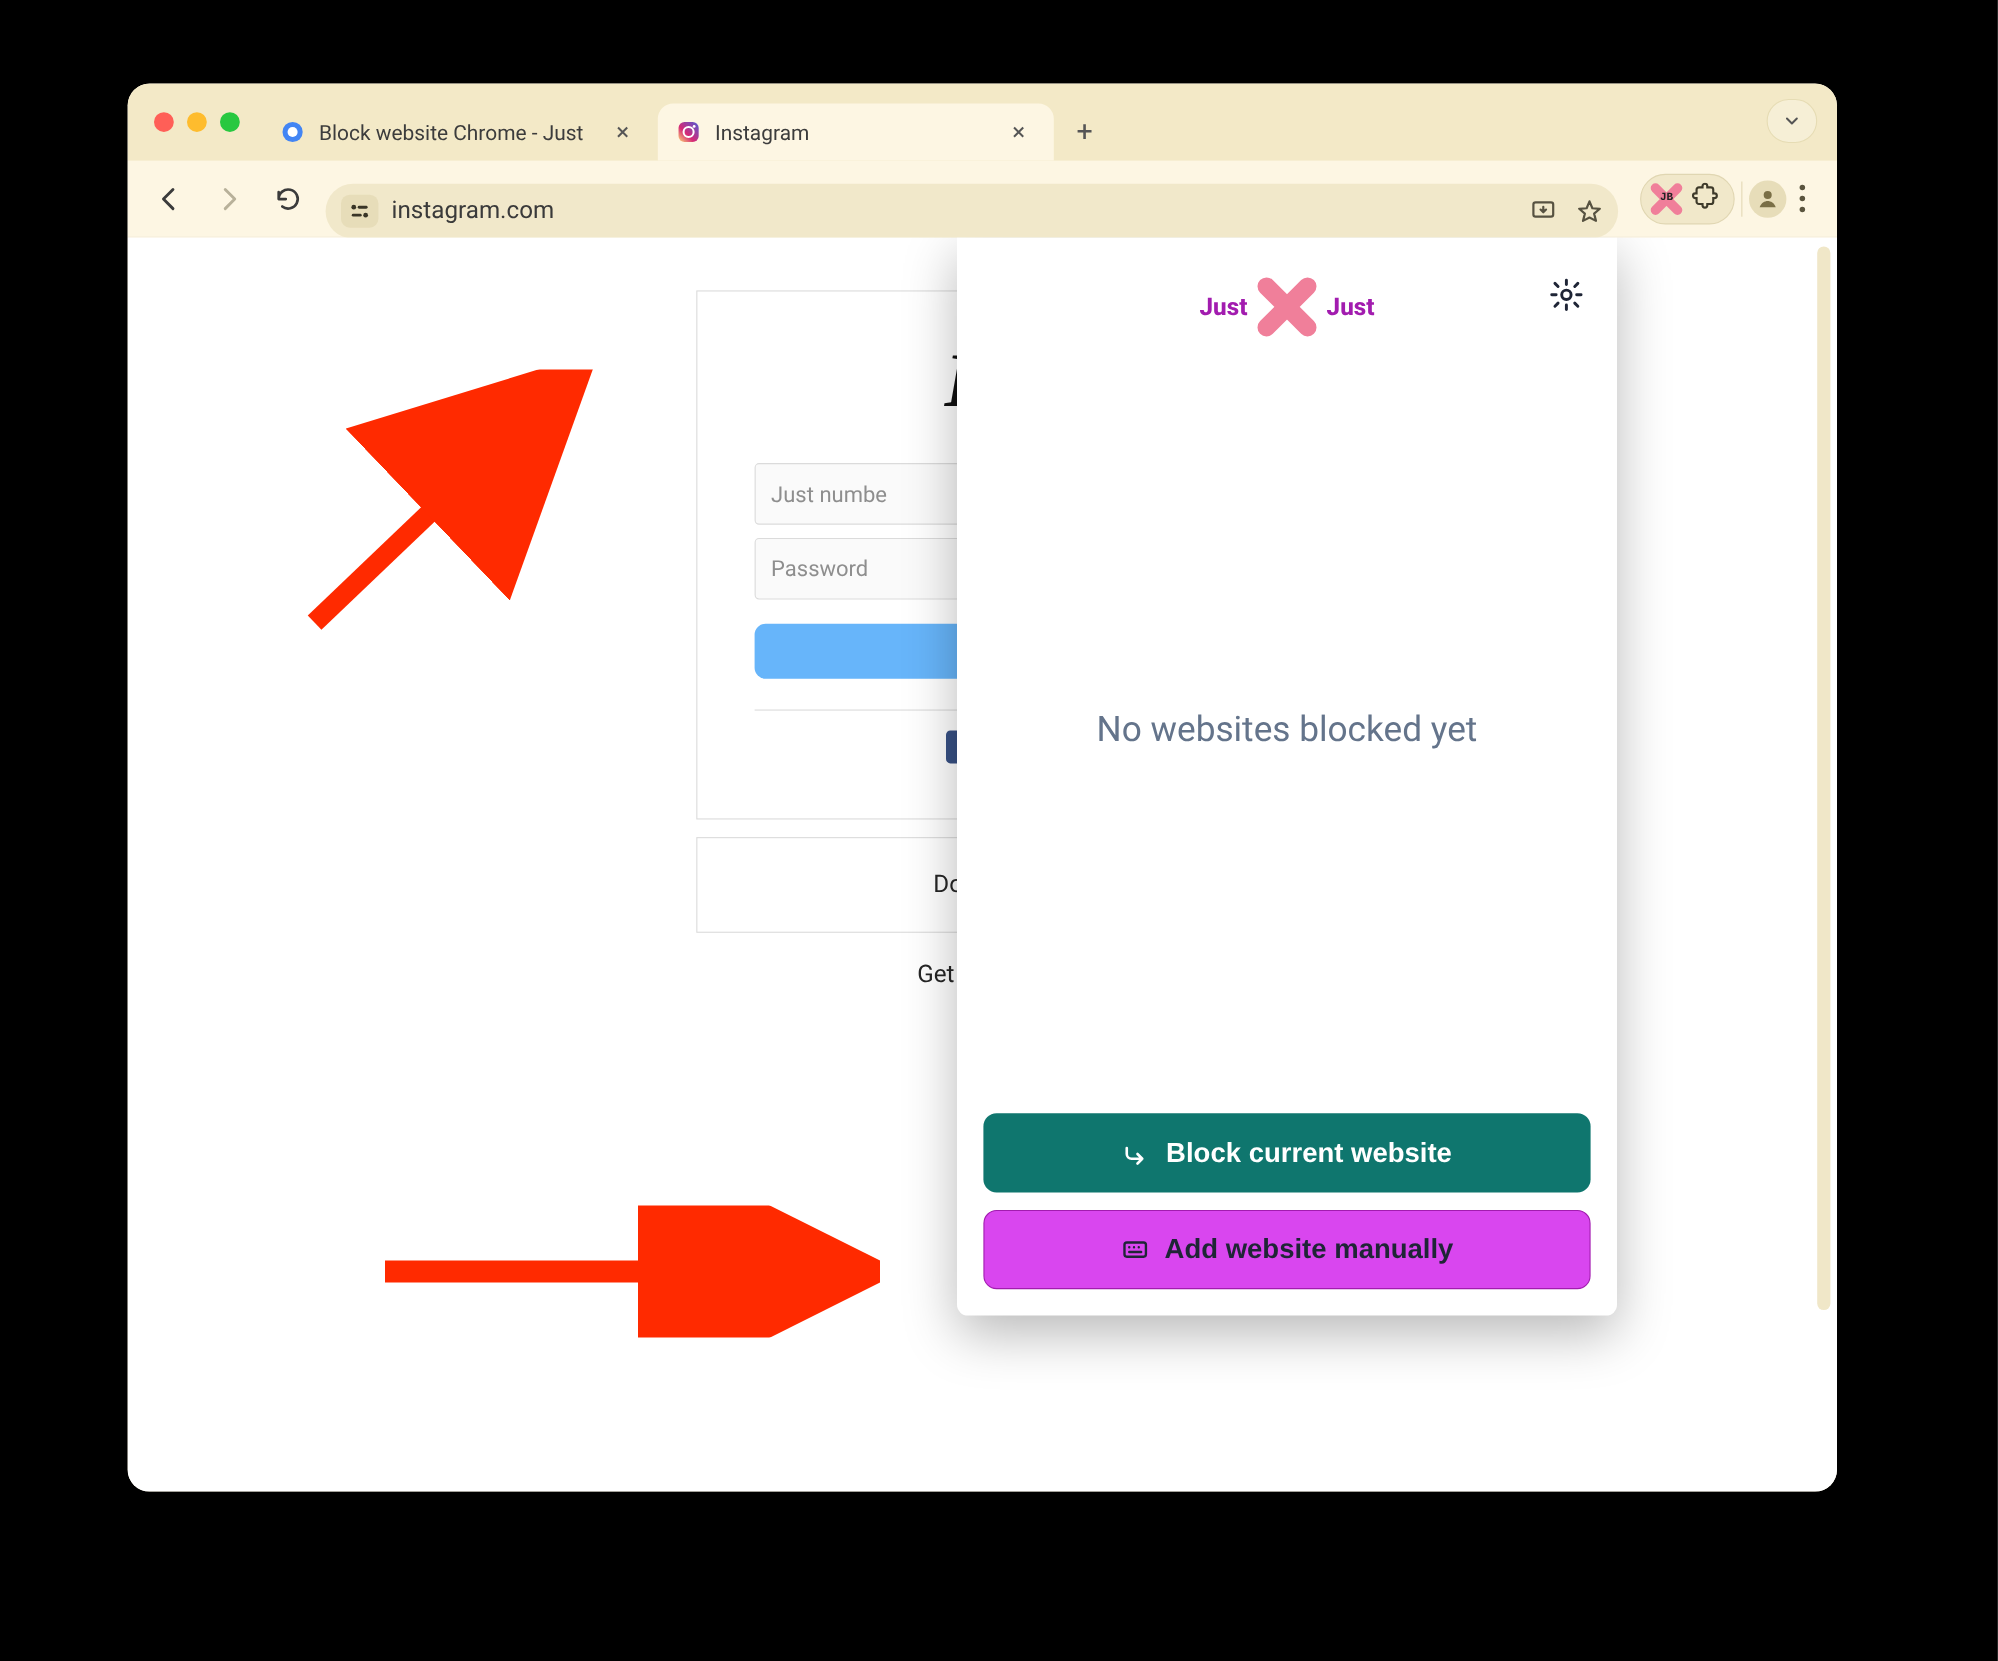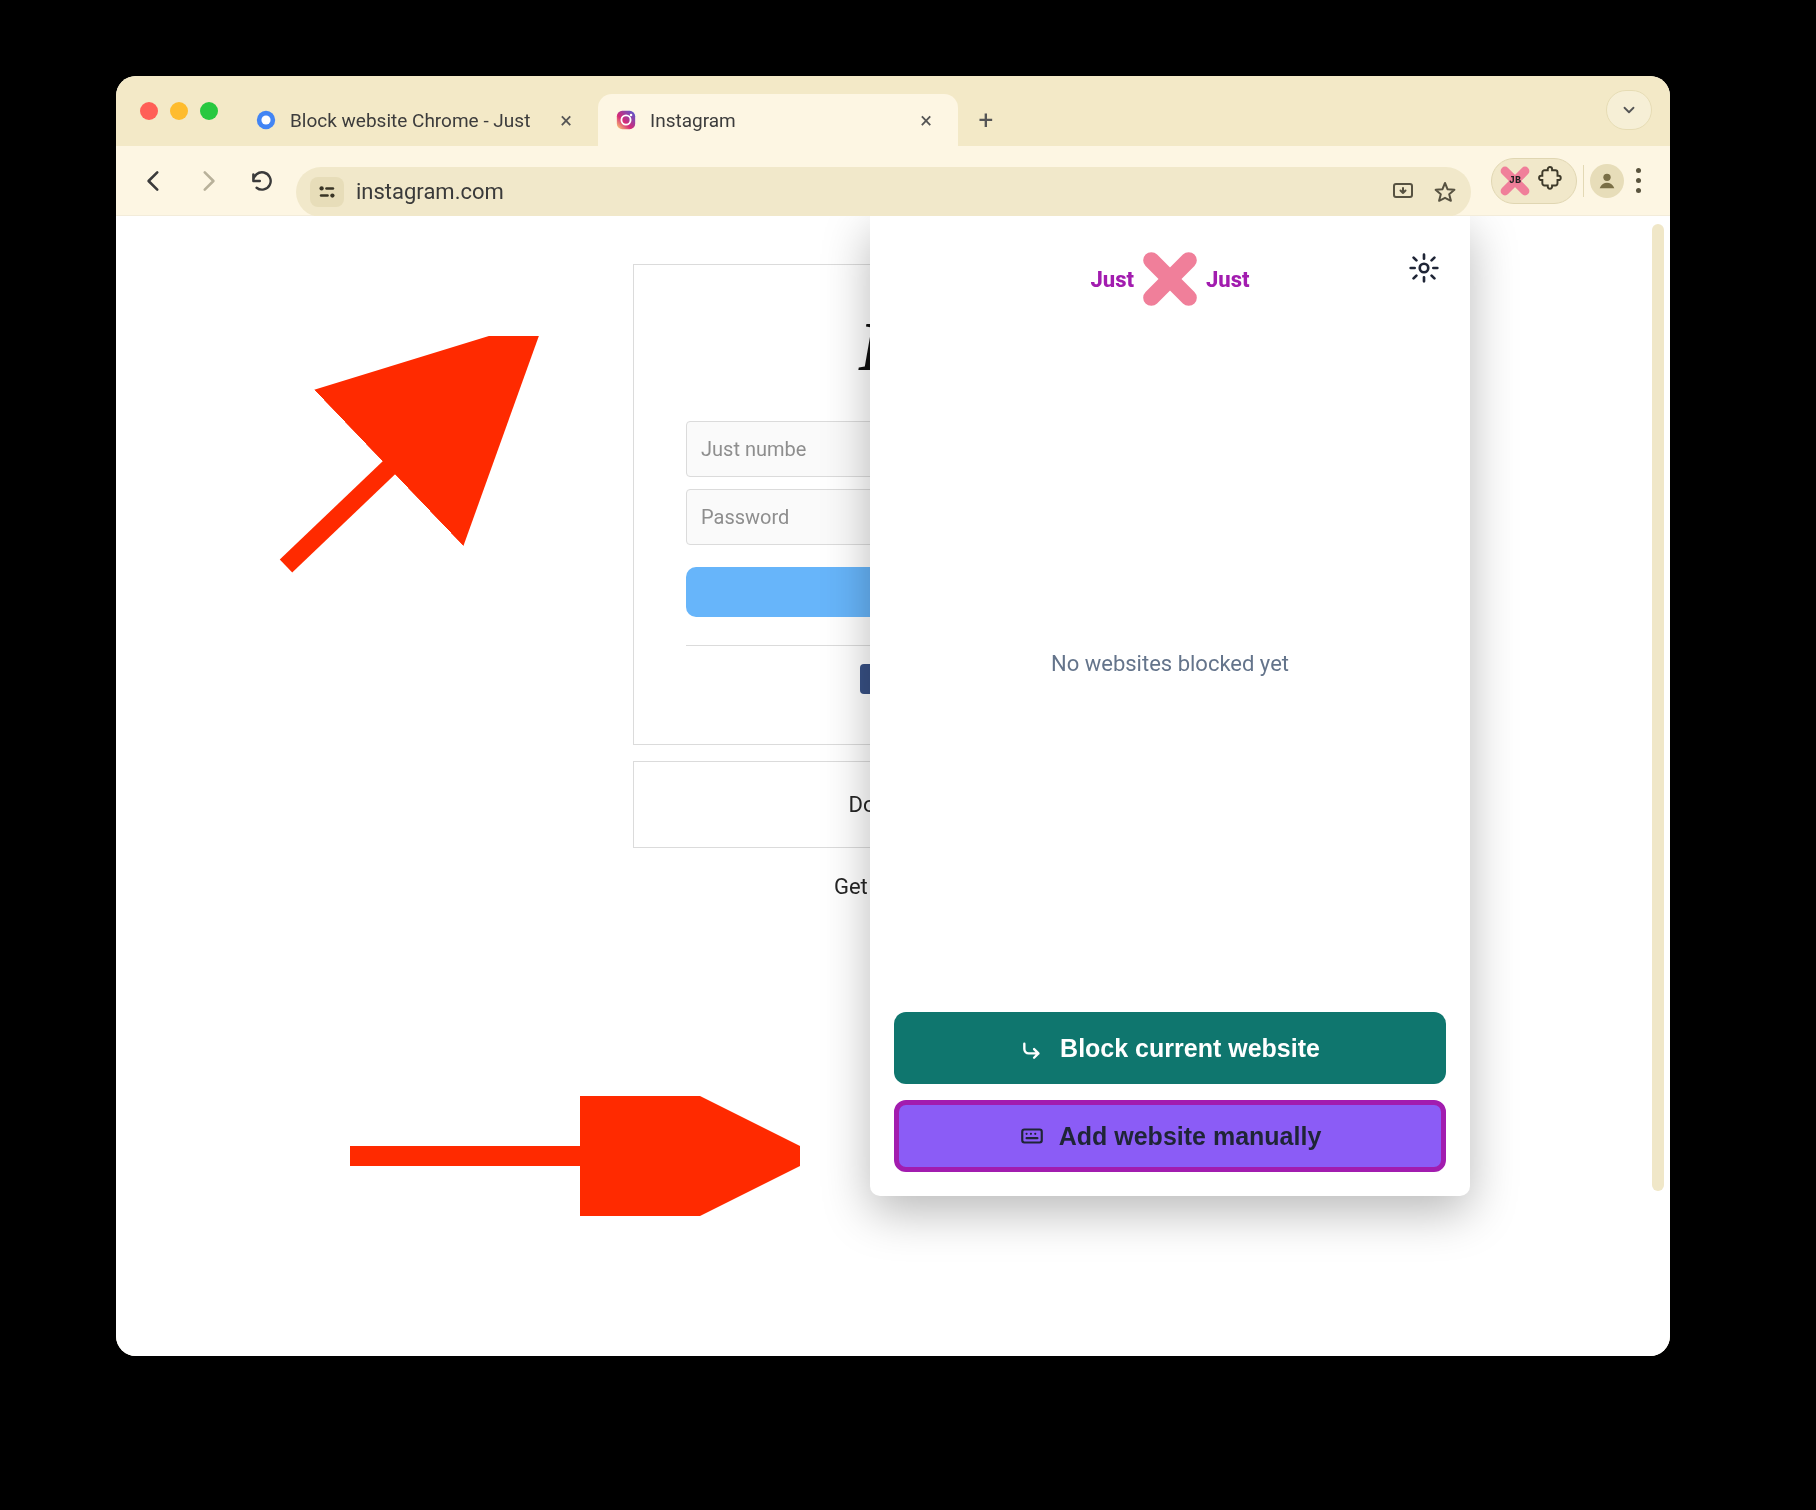--- a/index.html
+++ b/index.html
@@ -167,26 +167,26 @@
     z-index: 50;
   }
   .ext-header {
     display:flex; align-items:center; justify-content:center; position:relative; height:70px;
   }
   .ext-logo { display:flex; align-items:center; gap:8px; font-size:22px; font-weight:800; color:#a21caf;}
   .ext-logo .x { width:56px; height:56px; }
   .ext-gear { position:absolute; right:6px; top:8px; color:#1f2536; }
   .ext-empty {
     flex:1; display:flex; align-items:center; justify-content:center;
-    color:#64748b; font-size:22px;
+    color:#64748b; font-size:32px;
   }
   .ext-actions { display:flex; flex-direction:column; gap:16px; }
   .ext-btn {
     height:72px; border-radius:12px; display:flex; align-items:center; justify-content:center; gap:14px;
-    font-size:25px; font-weight:600; border:5px solid #a21caf; background:#8b5cf6; color:#1f2536;
+    font-size:25px; font-weight:600; border:1px solid #a21caf; background:#d946ef; color:#1f2536;
   }
   .ext-btn.primary { background:#0f766e; color:#fff; border:none; }
 
   
   .arrow1 {
     position:absolute; left:130px; top:120px; z-index:80; pointer-events:none;
   }
   .arrow2 {
     position:absolute; left:224px; top:880px; z-index:80; pointer-events:none;
   }

